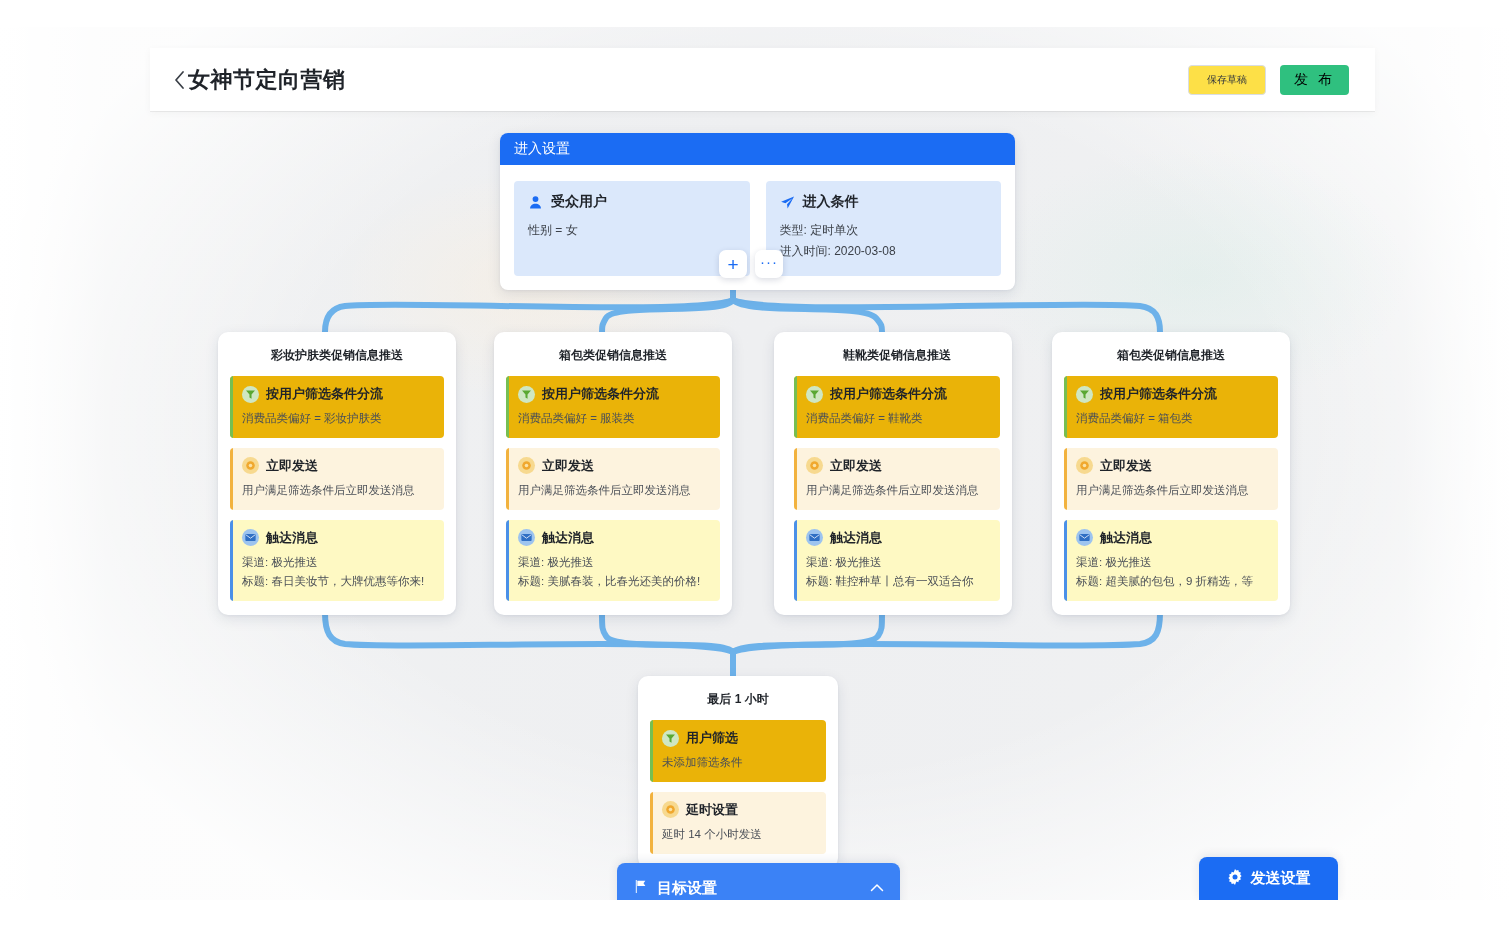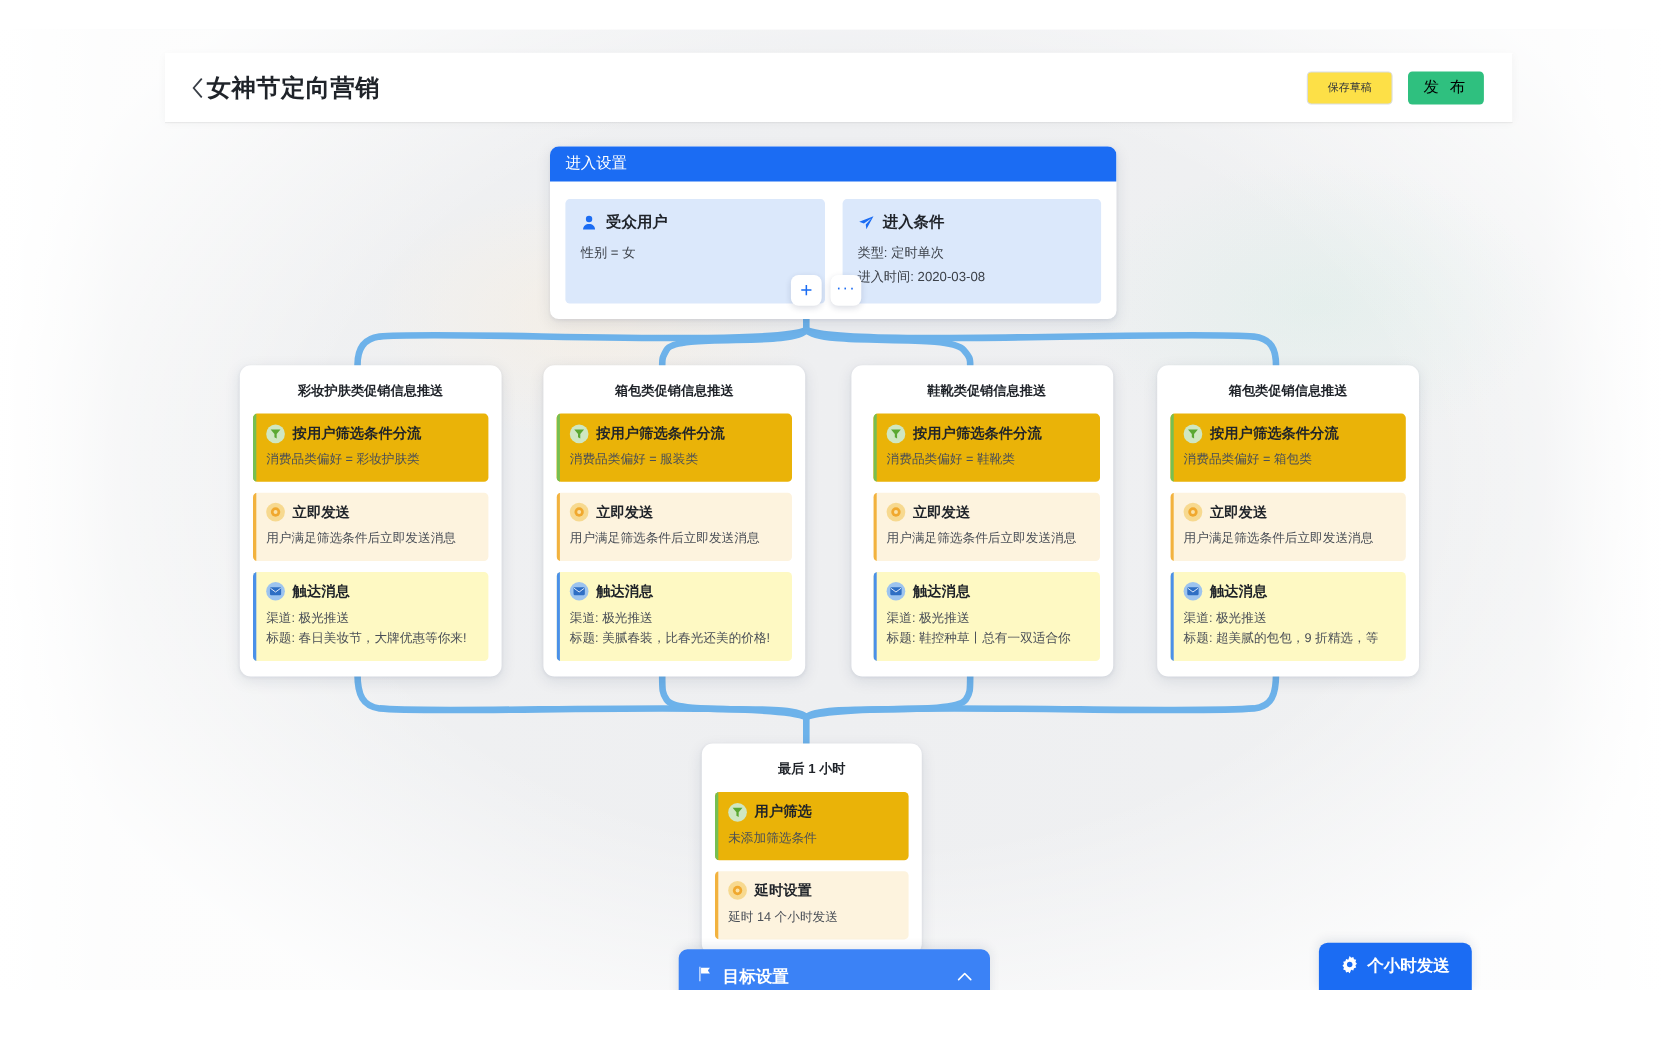--- a/index.html
+++ b/index.html
@@ -435,17 +435,17 @@
     </span>
   </div>
 
   <div class="send-settings-btn">
     <span>
       <svg width="16" height="16" viewBox="0 0 16 16" fill="#ffffff">
           <path d="M8 0l1.3 1.6 2-.6.6 2 2 .6-.7 2 1.4 1.5-1.4 1.5.7 2-2 .6-.6 2-2-.6L8 16l-1.3-1.6-2 .6-.6-2-2-.6.7-2L1.4 8.9 2.8 7.4l-.7-2 2-.6.6-2 2 .6z"></path>
           <circle cx="8" cy="7.9" r="2.5" fill="#1b6cf3"></circle>
         </svg>
     </span>
-    <span>个小时发送</span>
+    <span>发送设置</span>
   </div>
 
   <div class="white-strip"></div>
 </div>
 
 </body></html>

